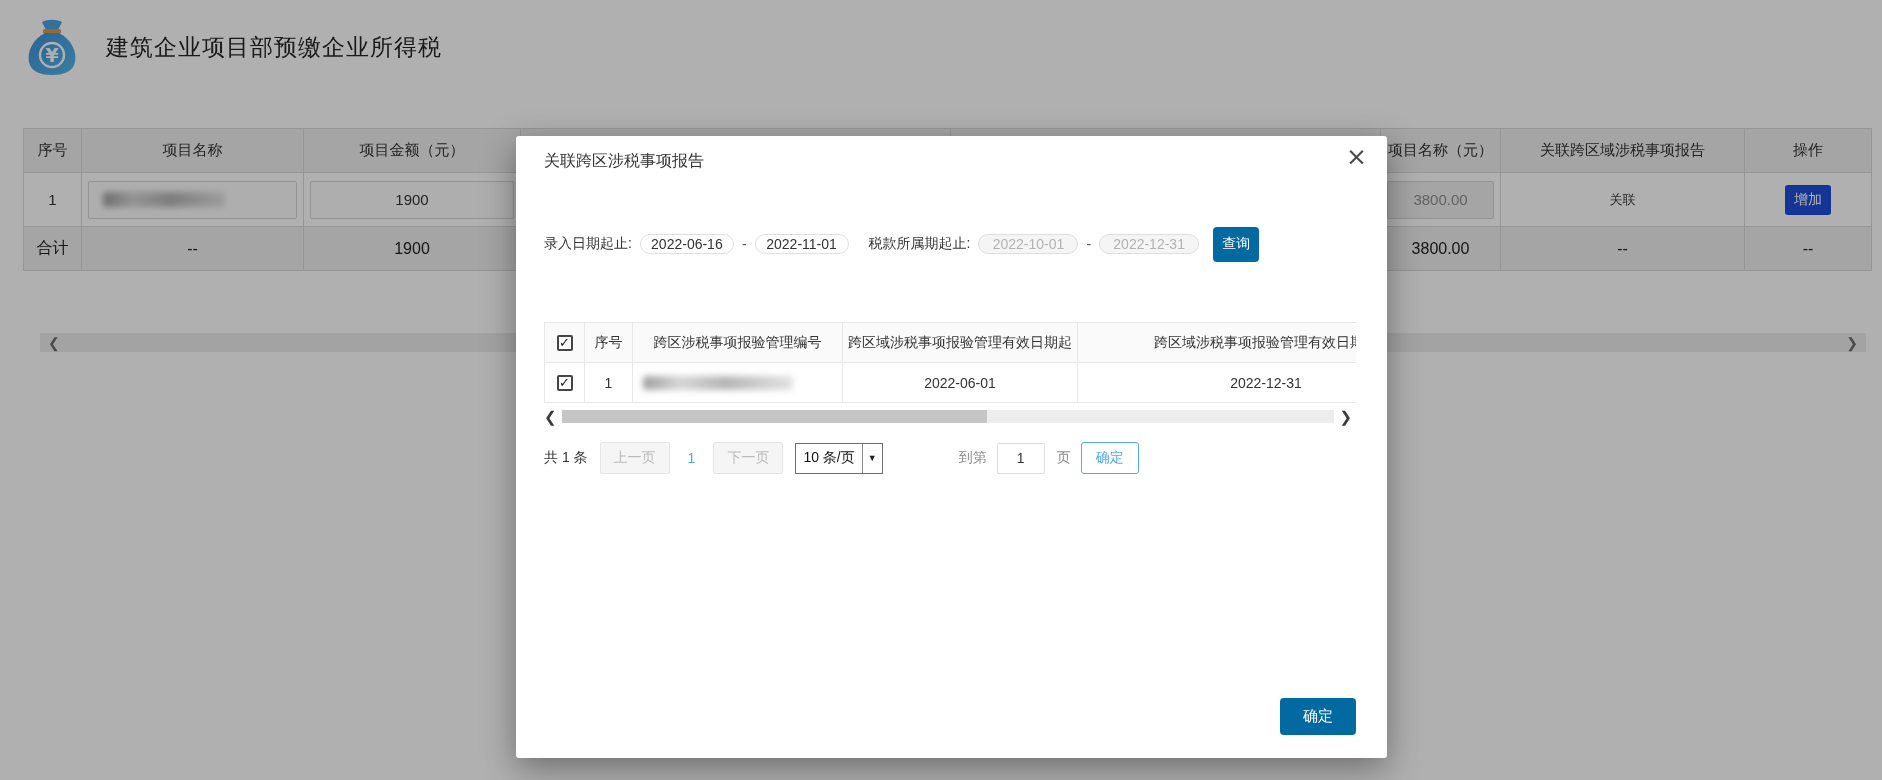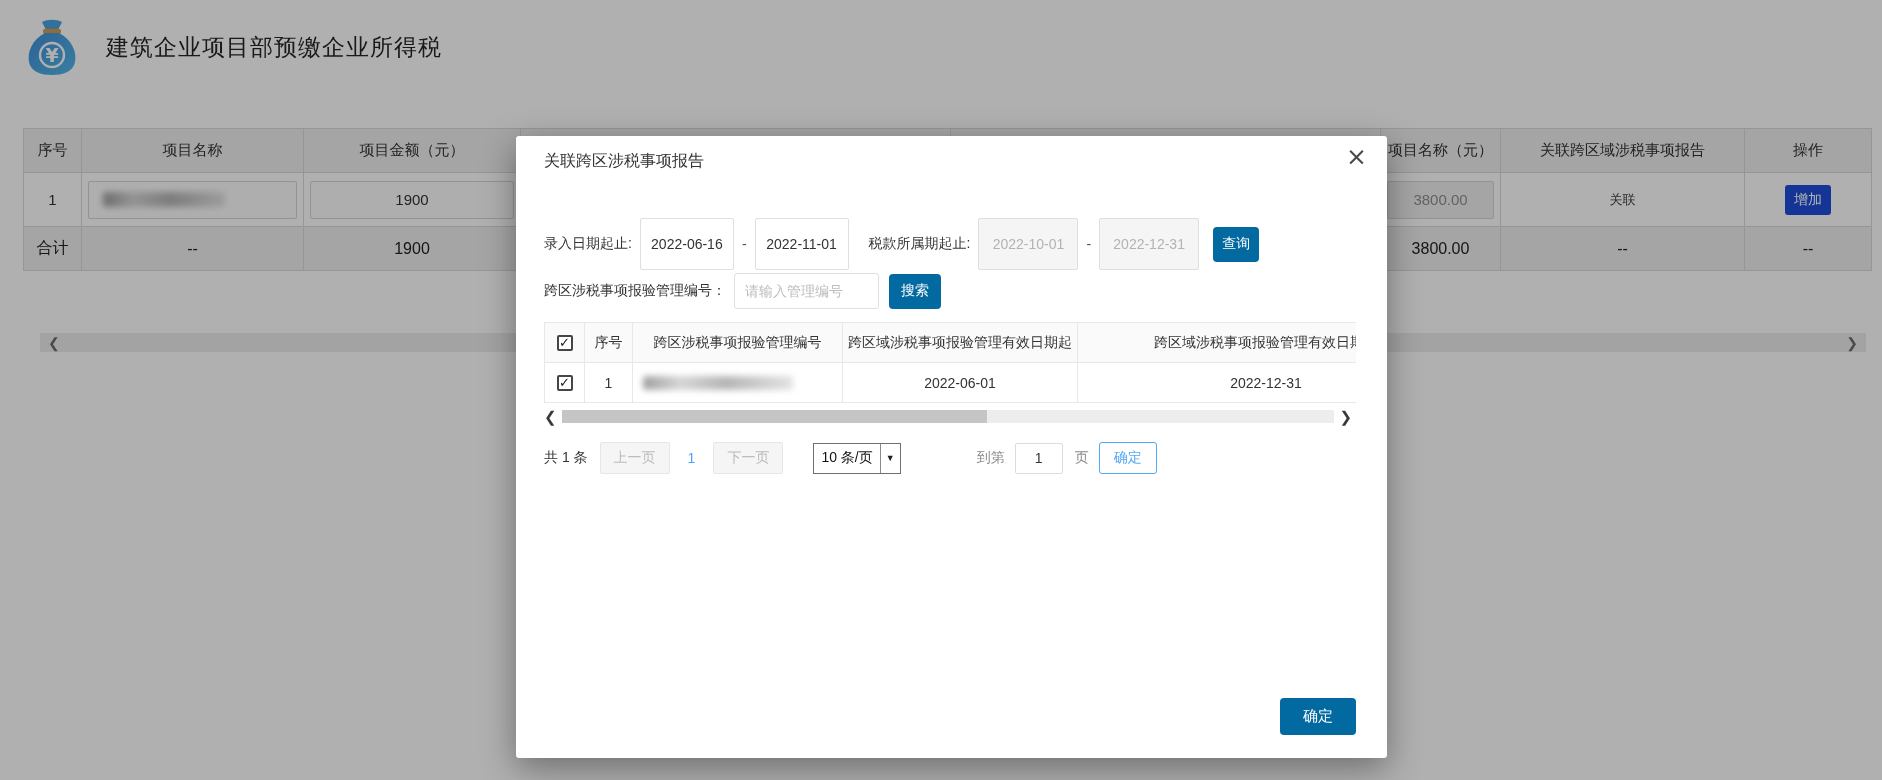--- a/index.html
+++ b/index.html
@@ -45,21 +45,21 @@
   .modal { position:absolute; left:516px; top:136px; width:871px; height:622px; background:#fff;
     z-index:20; border-radius:3px; box-shadow:0 10px 34px rgba(0,0,0,0.38);text-decoration:underline; }
   .modal-title { position:absolute; left:28px; top:15px; font-size:16px; color:#333; }
   .modal-close { position:absolute; right:20px; top:8px; font-size:25px; color:#4a4a4a;
     line-height:1; cursor:pointer; font-family:"DejaVu Sans",sans-serif; }
 
   .filter-row { position:absolute; left:28px; display:flex; align-items:center; font-size:14px; color:#333; }
   .filter-row.r1 { top:90px; height:36px; }
   .filter-row.r2 { top:137px; height:36px; }
   .f-label { white-space:nowrap; }
-  .date-box { width:94px; height:52px; margin:0 8px; border:1px solid #dfdfdf; border-radius:2px;
+  .date-box { width:94px; height:20px; margin:0 8px; border:1px solid #dfdfdf; border-radius:14px;
     display:flex; align-items:center; justify-content:center; font-size:14px; color:#333; background:#fff; }
   .date-box.disabled { background:#f5f5f5; color:#b3b3b3; }
   .dash { color:#555; }
   .btn-blue { display:flex; align-items:center; justify-content:center; background:#0369a1; color:#fff;
     border:none; border-radius:4px; font-size:14px; cursor:pointer;
     font-family:"Liberation Sans","DejaVu Sans",sans-serif; }
   .btn-query { width:46px; height:35px; margin-left:6px; }
   .btn-search { width:52px; height:35px; margin-left:10px; }
   .mgmt-input { width:145px; height:36px; margin-left:8px; border:1px solid #dfdfdf; border-radius:3px;
     padding:0 10px; font-size:14px; color:#333; outline:none;
@@ -85,21 +85,21 @@
   .ms-arr { color:#3a3a3a; font-size:15px; font-weight:bold; line-height:1; cursor:pointer; }
   .ms-track { flex:1; height:13px; background:#ededed; margin:0 5px; position:relative; }
   .ms-thumb { position:absolute; left:0; top:0; height:13px; width:55%; background:#c5c5c5; cursor:grab; }
 
   .pagination { position:absolute; left:28px; top:305px; height:34px; display:flex; align-items:center;
     font-size:14px; color:#333; }
   .pg-total { margin-right:12px; }
   .pg-btn { height:32px; padding:9px 13px; display:flex; align-items:center; background:#f5f5f5;
     border:1px solid #e6e6e6; border-radius:2px; color:#bcbcbc; font-size:14px; cursor:default; }
   .pg-cur { color:#4da3f5; margin:0 18px; }
-  .pg-select { margin-left:30px; height:31px; display:flex; align-items:stretch;
+  .pg-select { margin-left:12px; height:31px; display:flex; align-items:stretch;
     border:1px solid #6f6f6f; background:#fff; cursor:pointer; }
   .pg-select .txt { display:flex; align-items:center; padding:0 7px; font-size:14px; color:#111; }
   .pg-select .arrow { width:20px; display:flex; align-items:center; justify-content:center;
     border-left:1px solid #8a8a8a; font-size:9px; color:#222; }
   .pg-goto-label { margin-left:76px; color:#8a8a8a; }
   .pg-input { width:48px; height:31px; margin-left:10px; border:1px solid #dcdcdc; border-radius:2px;
     display:flex; align-items:center; justify-content:center; color:#333; }
   .pg-unit { margin-left:12px; color:#8a8a8a; }
   .pg-confirm { margin-left:10px; width:58px; height:32px; display:flex; align-items:center; justify-content:center;
     border:1px solid #54a8f5; border-radius:3px; color:#54a8f5; background:#fff; font-size:14px; cursor:pointer; }
@@ -203,25 +203,20 @@
     <div class="date-box">2022-06-16</div>
     <span class="dash">-</span>
     <div class="date-box">2022-11-01</div>
     <span class="f-label" style="margin-left:12px">税款所属期起止:</span>
     <div class="date-box disabled" style="width:100px">2022-10-01</div>
     <span class="dash">-</span>
     <div class="date-box disabled" style="width:100px">2022-12-31</div>
     <button class="btn-blue btn-query">查询</button>
   </div>
 
-  <div class="filter-row r2">
-    <span class="f-label">跨区涉税事项报验管理编号：</span>
-    <input class="mgmt-input" placeholder="请输入管理编号" style="">
-    <button class="btn-blue btn-search">搜索</button>
-  </div>
 
   <div class="modal-table-wrap">
     <table class="modal-table">
       <colgroup>
         <col style="width:40px">
           <col style="width:48px">
           <col style="width:210px">
         <col style="width:235px">
           <col style="width:377px">
       </colgroup>

